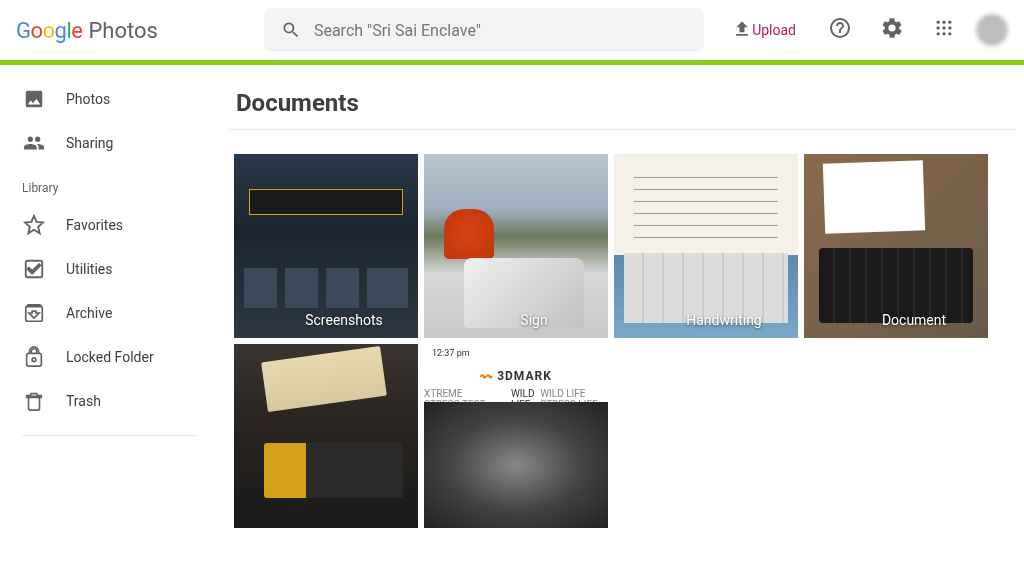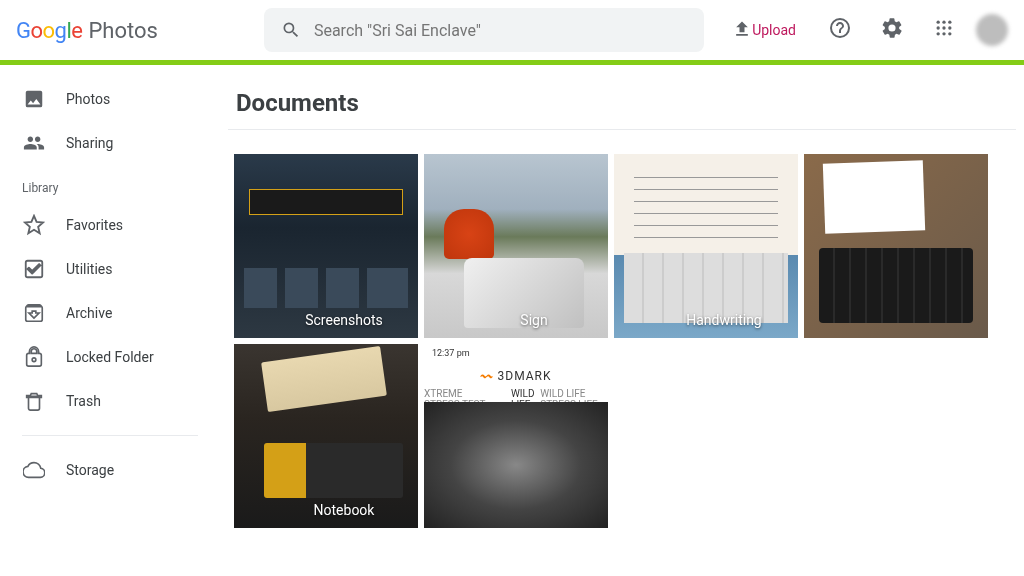--- a/index.html
+++ b/index.html
@@ -41,21 +41,21 @@
     .bg-handwriting::after { content:''; position:absolute; bottom:15px; left:10px; right:10px; height:70px; background:repeating-linear-gradient(90deg,#ddd 0,#ddd 18px,#ccc 18px,#ccc 20px), repeating-linear-gradient(0deg,#ddd 0,#ddd 18px,#ccc 18px,#ccc 20px); }
     .bg-handwriting::before { content:''; position:absolute; top:15px; left:20px; right:20px; height:80px; background:repeating-linear-gradient(0deg,transparent 0,transparent 11px,#999 11px,#999 12px); }
     .bg-document { background: linear-gradient(135deg, #8a6a4a 0%, #6a5a4a 100%); position: relative; }
     .bg-document::before { content:''; position:absolute; top:8px; left:20px; width:100px; height:70px; background:#fff; transform:rotate(-2deg); }
     .bg-document::after { content:''; position:absolute; bottom:15px; left:15px; right:15px; height:75px; background:repeating-linear-gradient(90deg,#1a1a1a 0,#1a1a1a 14px,#2a2a2a 14px,#2a2a2a 16px),repeating-linear-gradient(0deg,#1a1a1a 0,#1a1a1a 14px,#2a2a2a 14px,#2a2a2a 16px); border-radius:4px; }
     .bg-notebook { background: linear-gradient(180deg, #3a3530 0%, #2a2520 40%, #1a1a1a 100%); position: relative; }
     .bg-notebook::before { content:''; position:absolute; top:10px; left:30px; width:120px; height:50px; background:linear-gradient(#e8d8b0,#d8c8a0); transform:rotate(-8deg); border-radius:2px; }
     .bg-notebook::after { content:''; position:absolute; bottom:30px; left:30px; right:15px; height:55px; background:linear-gradient(90deg,#d4a017 30%,#2a2a2a 30%); border-radius:3px; }
     .bg-posters { background: #fff; position: relative; }
     .bg-posters::before { content:'12:37 pm'; position:absolute; top:4px; left:8px; font-size:9px; color:#333; }
-    .posters-logo { position:absolute; top:22px; left:0; right:0; text-align:center; font-size:12px; font-weight:400; color:#333; letter-spacing:1px; }
+    .posters-logo { position:absolute; top:22px; left:0; right:0; text-align:center; font-size:12px; font-weight:700; color:#333; letter-spacing:1px; }
     .posters-logo::before { content:'〰 '; color:#f57c00; }
     .posters-tabs { position:absolute; top:44px; left:0; right:0; display:flex; justify-content:center; font-size:10px; color:#888; }
     .posters-tabs span:nth-child(2) { color:#333; font-weight:400;margin-left:21px; }
     .posters-img { position:absolute; top:58px; left:0; right:0; bottom:0; background:radial-gradient(ellipse at center, #888 0%, #444 50%, #222 100%); }
     .icon-svg { fill: #5f6368; }
   </style>
 </head>
 <body>
 
 <div class="header">
@@ -166,28 +166,20 @@
     </div>
     <div class="nav-item">
       <span class="nav-icon">
           <svg class="icon-svg" width="22" height="22" viewBox="0 0 24 24">
             <path d="M6 7h12v13a2 2 0 01-2 2H8a2 2 0 01-2-2V7zm3-3h6l1 2h4v2H4V6h4l1-2z" fill="none" stroke="#5f6368" stroke-width="1.8"></path>
           </svg>
         </span>
       <span>Trash</span>
     </div>
     <hr class="divider">
-    <div class="nav-item">
-      <span class="nav-icon">
-          <svg class="icon-svg" width="22" height="22" viewBox="0 0 24 24">
-            <path d="M19.35 10.04A7.49 7.49 0 0012 4a7.5 7.5 0 00-6.65 4.04A6 6 0 006 20h13a5 5 0 00.35-9.96z" fill="none" stroke="#5f6368" stroke-width="1.8"></path>
-          </svg>
-        </span>
-      <span>Storage</span>
-    </div>
 
   </div>
 
   <div class="content">
     <h1 class="page-title">Documents</h1>
     <hr class="title-divider">
     <div class="grid">
       <div class="tile">
         <div class="tile-bg bg-screenshots"></div>
         <div class="tile-label">Screenshots</div>
@@ -195,24 +187,24 @@
       <div class="tile">
         <div class="tile-bg bg-sign"></div>
         <div class="tile-label">Sign</div>
       </div>
       <div class="tile">
         <div class="tile-bg bg-handwriting"></div>
         <div class="tile-label">Handwriting</div>
       </div>
       <div class="tile">
         <div class="tile-bg bg-document"></div>
+        <div class="tile-label">Document</div>
       </div>
       <div class="tile">
         <div class="tile-bg bg-notebook"></div>
-        <div class="tile-label">Notebook</div>
       </div>
       <div class="tile">
         <div class="tile-bg bg-posters">
           <div class="posters-logo">3DMARK</div>
           <div class="posters-tabs">
             <span>XTREME STRESS TEST</span>
             <span>WILD LIFE</span>
             <span>WILD LIFE STRESS LIFE</span>
           </div>
           <div class="posters-img"></div>

